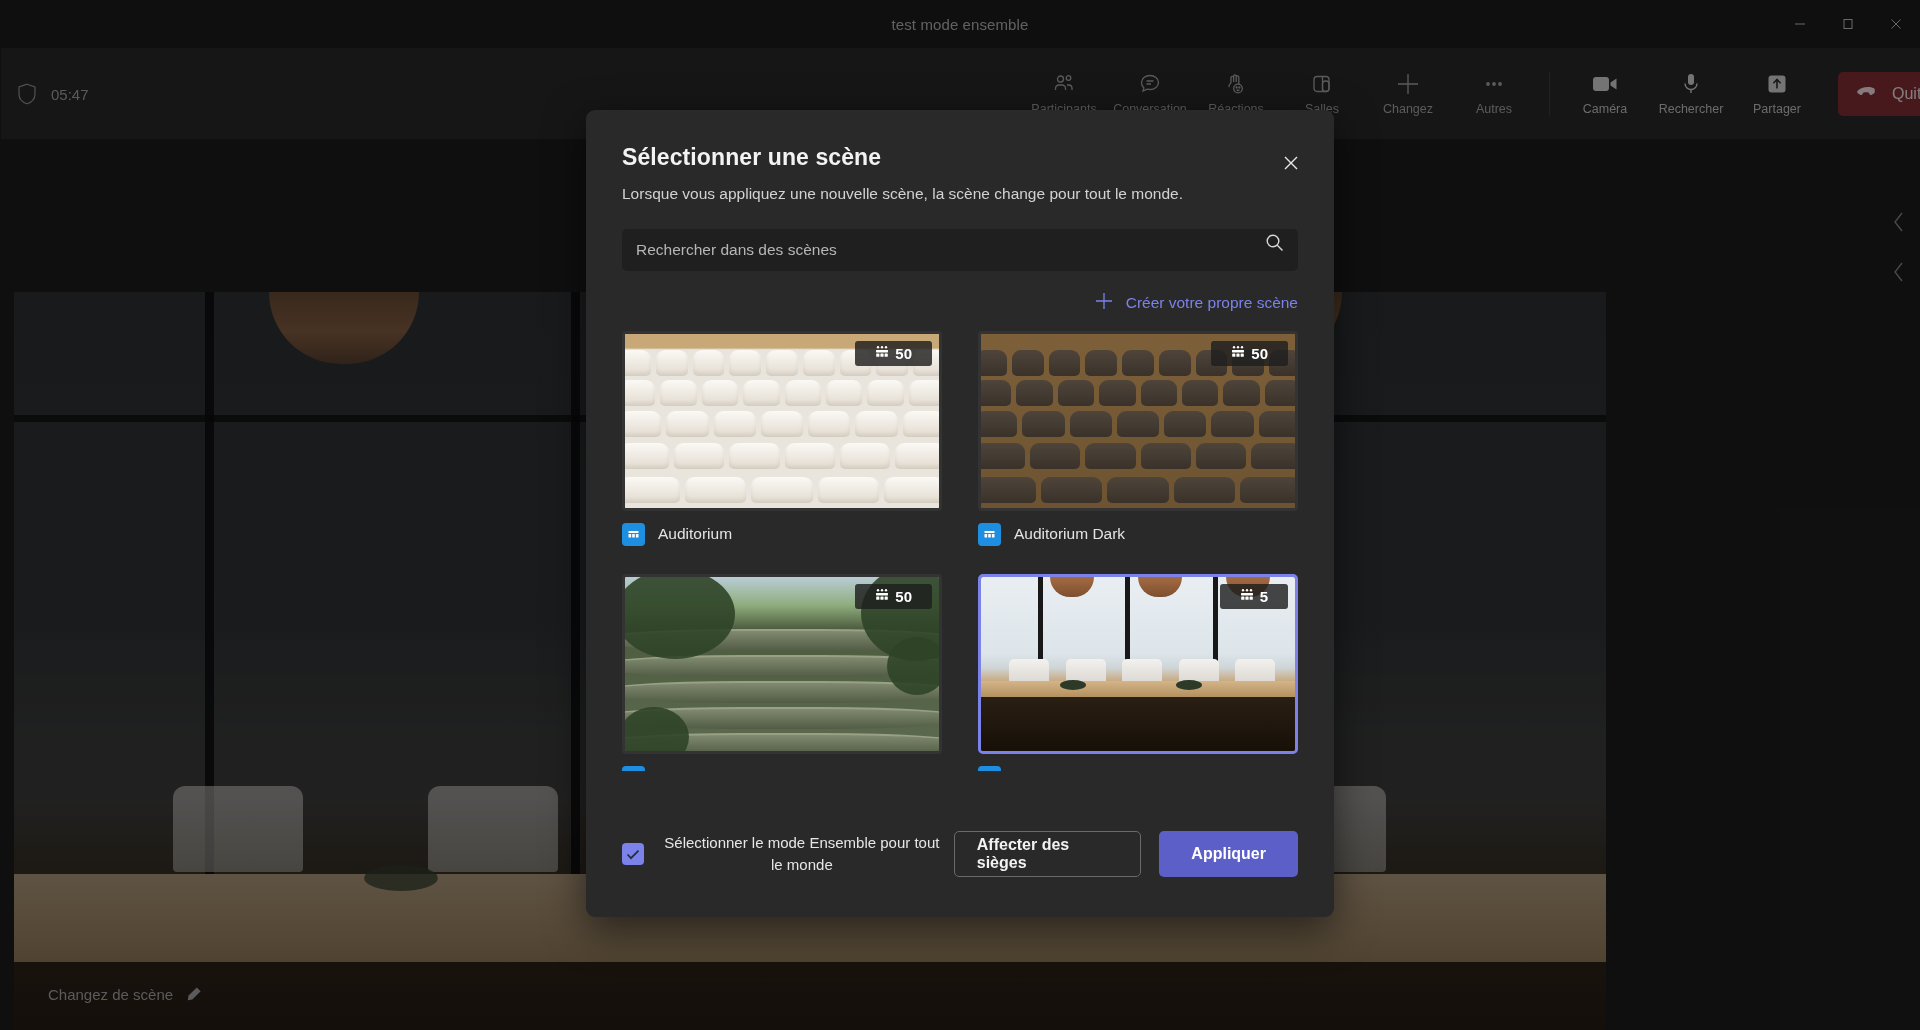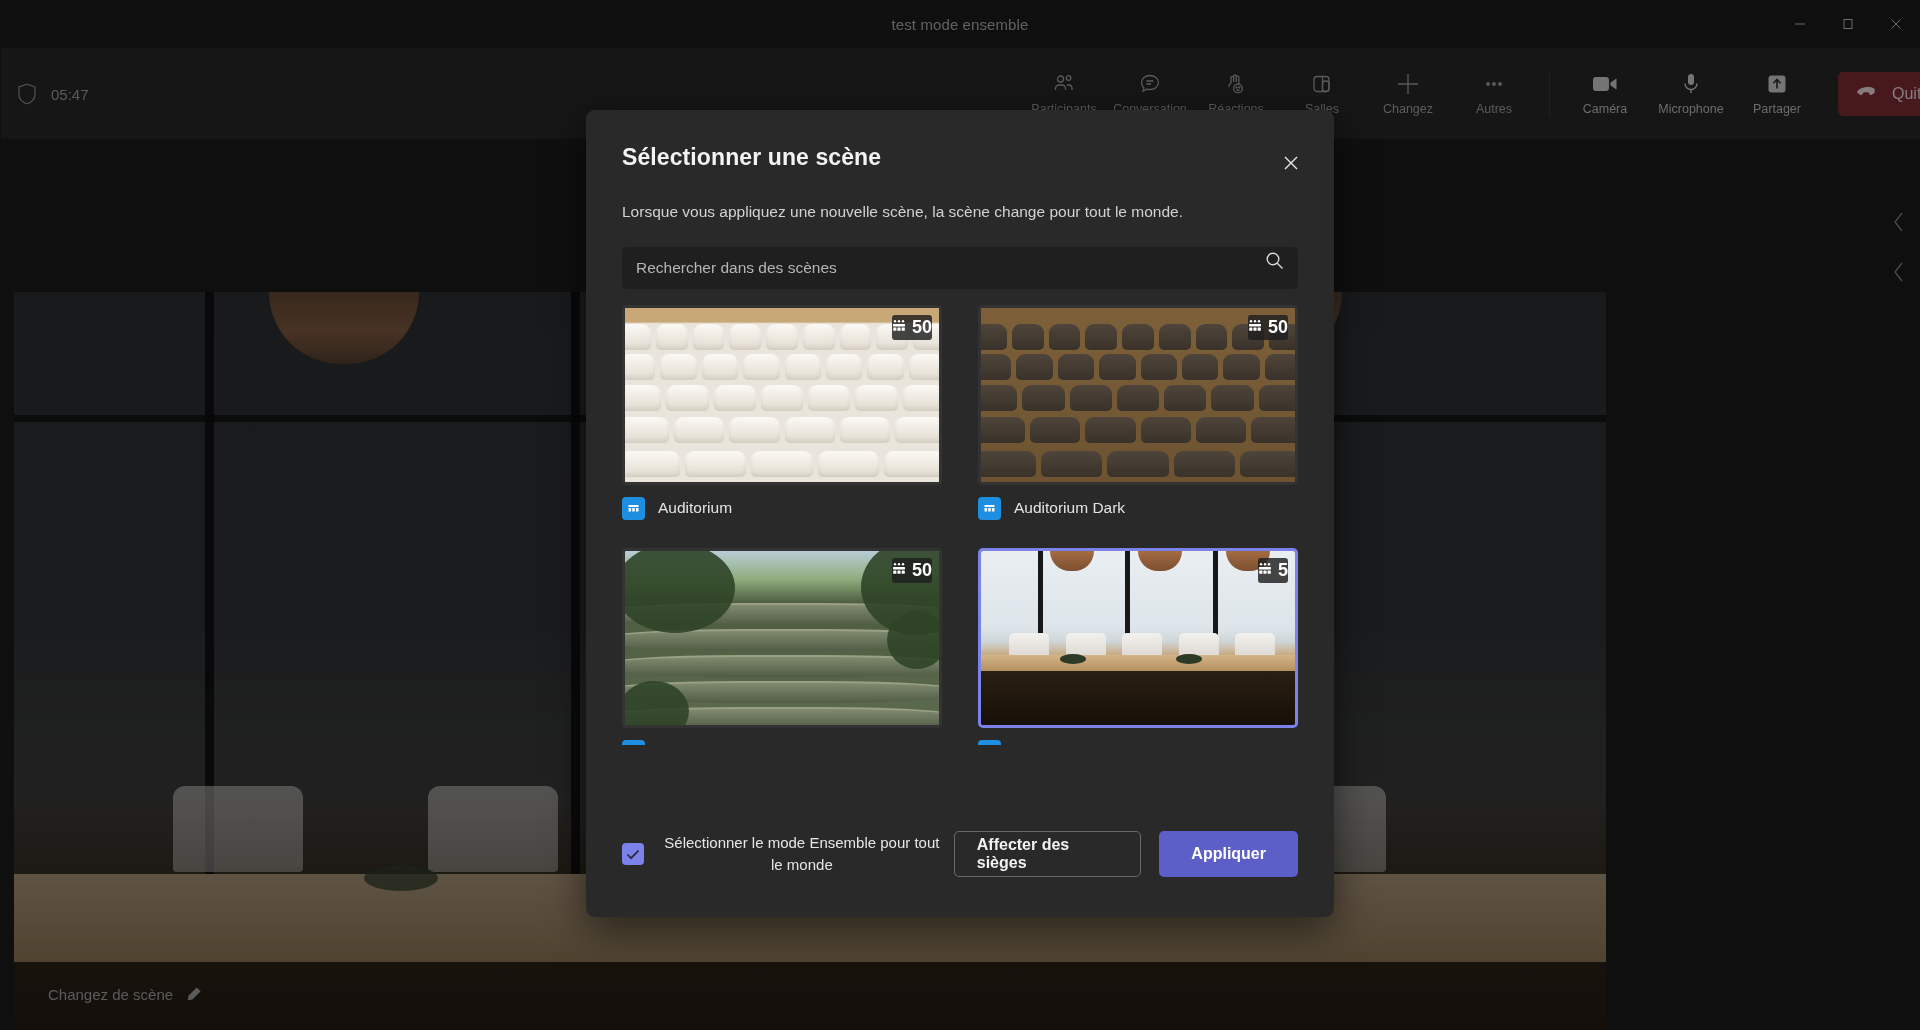--- a/index.html
+++ b/index.html
@@ -139,21 +139,21 @@
     padding: 34px 36px 0 36px;
   }
   .dlg-close {
     position: absolute; right: 26px; top: 148px - 110px;
     top: 38px;
     width: 34px; height: 34px; border-radius: 4px;
     display: flex; align-items: center; justify-content: center;
     color: #e8e8e8;
   }
   .dlg-title { font-size: 23px; font-weight: bold; color: #f3f3f3; letter-spacing: .1px; }
-  .dlg-sub { margin-top: 31px; font-size: 15.5px; color: #d2d2d2; line-height: 1.35; }
+  .dlg-sub { margin-top: 13px; font-size: 15.5px; color: #d2d2d2; line-height: 1.35; }
 
   .search-wrap {
     margin-top: 24px; position: relative;
     height: 42px; background: #1f1f1f; border-radius: 5px;
     display: flex; align-items: flex-start;
   }
   .search-input {
     flex: 1; height: 100%; background: transparent; border: none; outline: none;
     color: #d6d6d6; font-size: 15.5px; padding: 0 44px 0 14px;
     font-family: "Liberation Sans", sans-serif;
@@ -182,22 +182,22 @@
   .scene-cell { width: 320px; }
   .thumb {
     position: relative; width: 320px; height: 180px;
     border-radius: 4px; overflow: hidden; background: #333;
     border: 3px solid transparent;
   }
   .scene-cell.selected .thumb { border-color: #7b83eb; border-radius: 5px; }
   .cap-badge {
     position: absolute; right: 7px; top: 7px; height: 25px;
     display: flex; align-items: center; gap: 6px;
-    background: rgba(30,30,30,.82); border-radius: 3px; padding: 0 0;
-    color: #fff; font-size: 18px; font-weight: bold;
+    background: rgba(30,30,30,.82); border-radius: 3px; padding: 0 20px;
+    color: #fff; font-size: 15px; font-weight: bold;
   }
   .scene-label {
     margin-top: 12px; display: flex; align-items: center; gap: 13px;
     font-size: 15.5px; color: #e4e4e4;
   }
   .scene-chip {
     width: 23px; height: 23px; border-radius: 4px; background: #1e8fe0;
     display: flex; align-items: center; justify-content: center; flex: 0 0 auto;
   }
 
@@ -376,21 +376,21 @@
       </div>
 
       <div class="tb-item tb-item-solid">
         <span class="ic">
           <svg width="20" height="24" viewBox="0 0 20 24" fill="currentColor">
             <rect x="7" y="2" width="6" height="11" rx="3"></rect>
             <path d="M4 11.5a6 6 0 0 0 12 0" fill="none" stroke="currentColor" stroke-width="1.4"></path>
             <path d="M10 17.5V21" stroke="currentColor" stroke-width="1.4"></path>
           </svg>
         </span>
-        <span class="lbl">Microphone</span>
+        <span class="lbl">Rechercher</span>
       </div>
 
       <div class="tb-item tb-item-solid">
         <span class="ic">
           <svg width="24" height="24" viewBox="0 0 24 24">
             <rect x="3.5" y="3.5" width="17" height="17" rx="3" fill="currentColor"></rect>
             <path d="M12 16.5V7.8M8.4 11.2L12 7.5l3.6 3.7" fill="none" stroke="#2a2a2a" stroke-width="1.6"></path>
           </svg>
         </span>
         <span class="lbl">Partager</span>
@@ -473,20 +473,30 @@
     <div class="search-wrap">
       <input class="search-input" type="text" placeholder="Rechercher dans des scènes" style="">
       <span class="search-icon-btn">
         <svg width="19" height="19" viewBox="0 0 19 19" fill="none" stroke="currentColor" stroke-width="1.4">
           <circle cx="8" cy="8" r="5.8"></circle>
             <path d="M12.3 12.3L17.5 17.5"></path>
         </svg>
       </span>
     </div>
 
+    <div class="create-row">
+      <div class="create-link">
+        <span>
+          <svg width="20" height="20" viewBox="0 0 20 20" fill="none" stroke="currentColor" stroke-width="1.3">
+            <path d="M10 2v16M2 10h16"></path>
+          </svg>
+        </span>
+        <span>Créer votre propre scène</span>
+      </div>
+    </div>
 
     <div class="scene-scroll">
       <div class="scene-grid">
 
         <div class="scene-cell">
           <div class="thumb">
             <div class="th-auditorium">
               <div class="floor"></div>
               <div class="seatrow" style="top:16px;">
                   <div class="seat light"></div>

